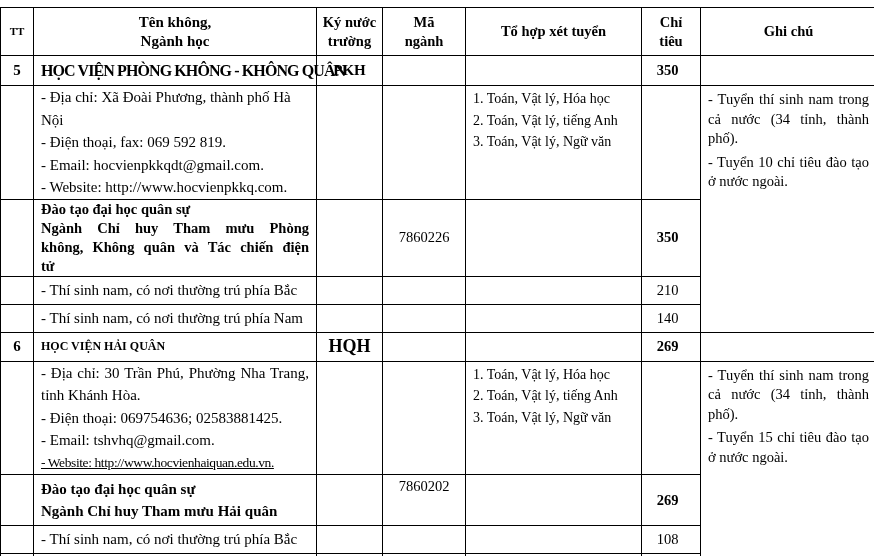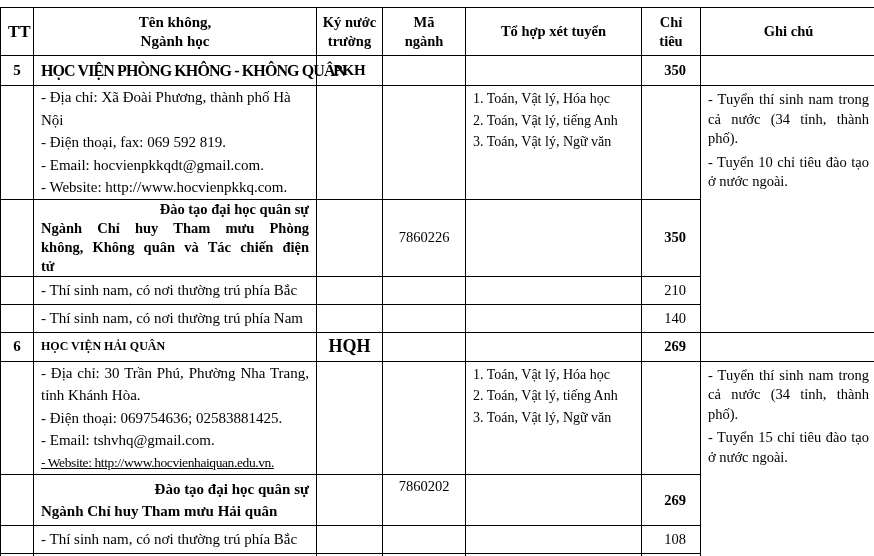--- a/index.html
+++ b/index.html
@@ -14,42 +14,42 @@
     .b { font-weight: bold; }
     .school { font-weight: bold; font-size: 15px; text-transform: uppercase; white-space: nowrap; }
     .school.narrow { letter-spacing: -0.9px; font-size: 16px; }
     .info div { line-height: 22.5px; font-size: 15px; }
     .info .small { font-size: 13.5px; letter-spacing: -0.4px; text-decoration: underline; }
     .combos { vertical-align: top !important; padding-top: 2px !important; }
     .combos div { font-size: 14px; line-height: 21.5px; }
     .notes { vertical-align: top !important; padding-top: 4px !important; }
     .notes p { margin: 0 0 4px 0; text-align: justify; font-size: 14.5px; line-height: 19.5px; }
     .major { font-weight: bold; font-size: 14.5px; line-height: 21px; text-align: justify; }
-    .major div:first-child { text-align: right; }
+    .major div:first-child { text-align: left; }
     .code { font-size: 15px; }
-    .num { text-align: right; padding-right: 14px !important; font-size: 15px; }
+    .num { text-align: center; padding-right: 14px !important; font-size: 15px; }
     .top { vertical-align: top !important; padding-top: 2px !important; }
   </style>
 </head>
 <body>
 
 <table class="adm">
   <colgroup>
     <col style="width:33px">
     <col style="width:283px">
     <col style="width:66px">
     <col style="width:83px">
     <col style="width:176px">
     <col style="width:59px">
     <col style="width:176px">
   </colgroup>
 
   <tbody>
       <tr style="height:48px">
-    <th style="font-size:17px">TT</th>
+    <th style="font-size:11px">TT</th>
     <th style="font-size:15px">
       <div>Tên không,</div>
       <div>Ngành học</div>
     </th>
     <th style="padding:0 2px">
       <div>Ký nước</div>
       <div>trường</div>
     </th>
     <th>
       <div>Mã</div>

